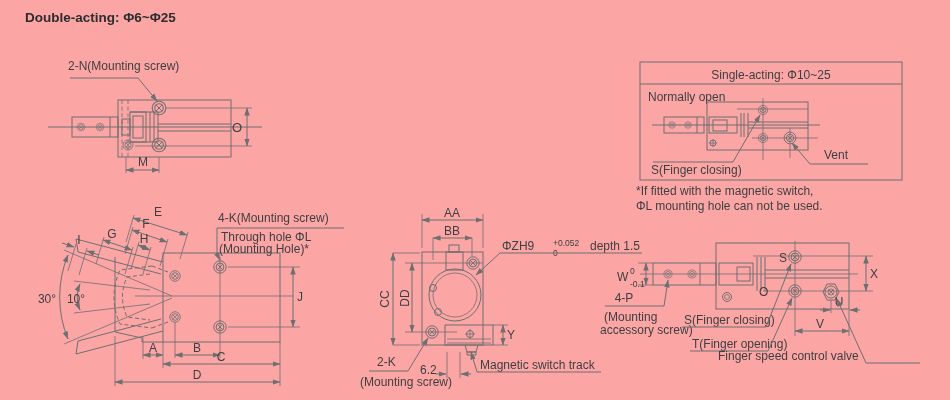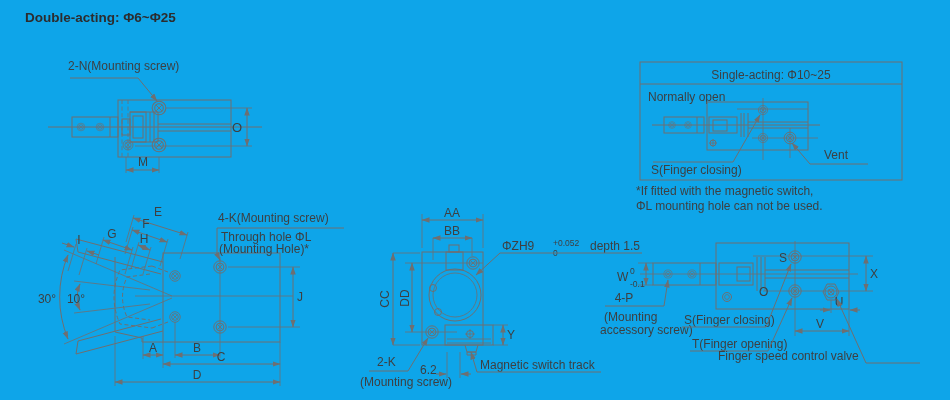--- a/index.html
+++ b/index.html
@@ -1,16 +1,16 @@
 <!DOCTYPE html>
 <html><head>
 <meta charset="utf-8">
 <style>
   html,body{margin:0;padding:0;background:#ffffff;}
-  #stage{position:relative;width:950px;height:400px;background:#0ea5e9;overflow:hidden;
+  #stage{position:relative;width:950px;height:400px;background:#fca5a5;overflow:hidden;
          font-family:"Liberation Sans", sans-serif;}
   svg{position:absolute;left:0;top:0;}
   .ln{stroke:#6e6f71;stroke-width:1;fill:none;}
   .thin{stroke-width:0.8;}
   .dash{stroke-dasharray:4 2.6;}
   .t{font-family:"Liberation Sans",sans-serif;font-size:12px;fill:#3e3f41;stroke:none;}
   .tm{text-anchor:middle;}
   .s{font-size:8.5px;}
   .big{font-size:13px;}
   .ttl{font-size:13.5px;font-weight:bold;fill:#2c2c2e;}

